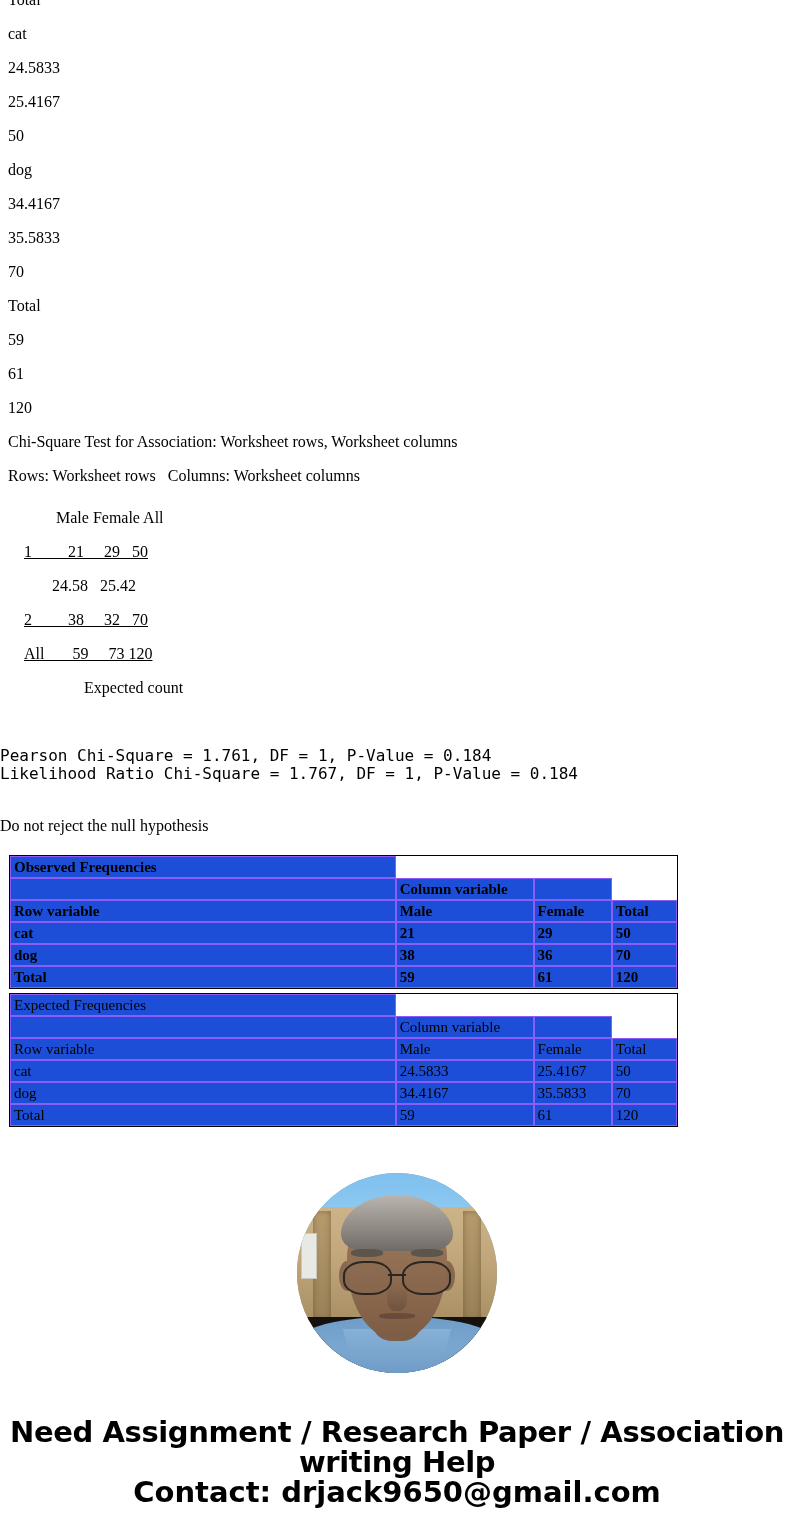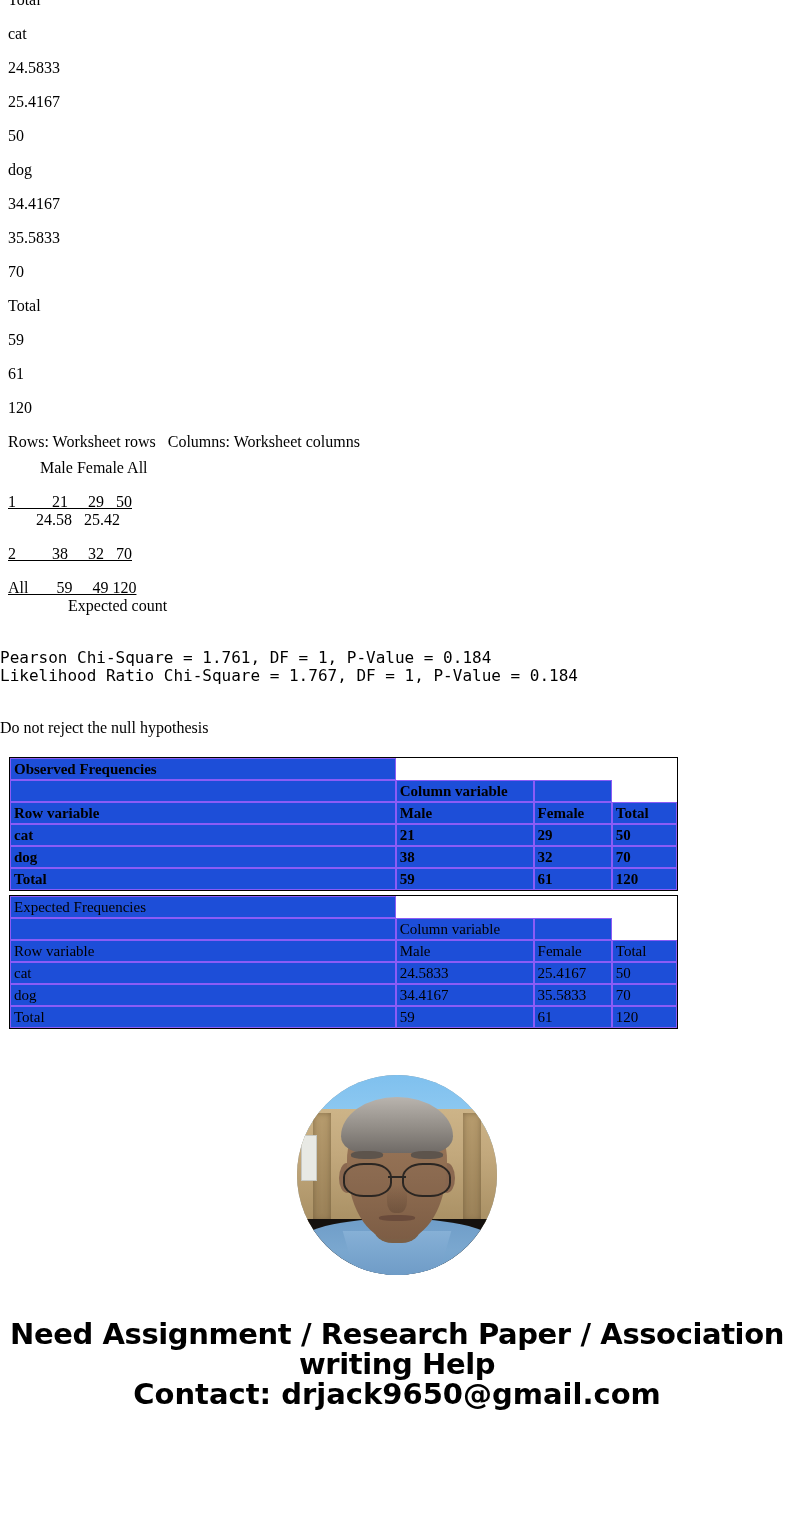--- a/index.html
+++ b/index.html
@@ -30,21 +30,21 @@
   .stream p.first-clipped {
     margin-top: -17px;
   }
 
   
   .mtb {
     font-family: "Liberation Serif", "DejaVu Serif", serif;
     font-size: 16px;
     line-height: 18px;
     white-space: pre;
-    margin: 0;
+    margin: 16px;
     padding: 0 8px;
   }
   .mtb-gap-top { margin-top: 16px; text-decoration: underline; }
 
   .stat-block {
     font-size: 16px;
     line-height: 18px;
     white-space: pre;
     padding: 0 0;
     margin: 0;
@@ -225,29 +225,30 @@
   <p>25.4167</p>
   <p>50</p>
   <p>dog</p>
   <p>34.4167</p>
   <p>35.5833</p>
   <p>70</p>
   <p>Total</p>
   <p>59</p>
   <p>61</p>
   <p>120</p>
+  <p>Chi-Square Test for Association: Worksheet rows, Worksheet columns</p>
   <p>Rows: Worksheet rows   Columns: Worksheet columns</p>
 </div>
 
 <div>
   <pre class="mtb">        Male Female All</pre>
   <pre class="mtb mtb-gap-top">1         21     29   50</pre>
   <pre class="mtb">       24.58   25.42</pre>
   <pre class="mtb mtb-gap-top">2         38     32   70</pre>
-  <pre class="mtb mtb-gap-top">All       59     49 120</pre>
+  <pre class="mtb mtb-gap-top">All       59     73 120</pre>
   <pre class="mtb">               Expected count</pre>
 </div>
 
 <div style="height:34px"></div>
 <div>
   <pre class="stat-block">Pearson Chi-Square = 1.761, DF = 1, P-Value = 0.184</pre>
   <pre class="stat-block">Likelihood Ratio Chi-Square = 1.767, DF = 1, P-Value = 0.184</pre>
 </div>
 <div style="height:34px"></div>
 <p class="reject-line">Do not reject the null hypothesis</p>
@@ -281,21 +282,21 @@
       </tr>
       <tr>
         <td>cat</td>
         <td>21</td>
         <td>29</td>
         <td>50</td>
       </tr>
       <tr>
         <td>dog</td>
         <td>38</td>
-        <td>32</td>
+        <td>36</td>
         <td>70</td>
       </tr>
       <tr>
         <td>Total</td>
         <td>59</td>
         <td>61</td>
         <td>120</td>
       </tr>
     </tbody>
   </table>

